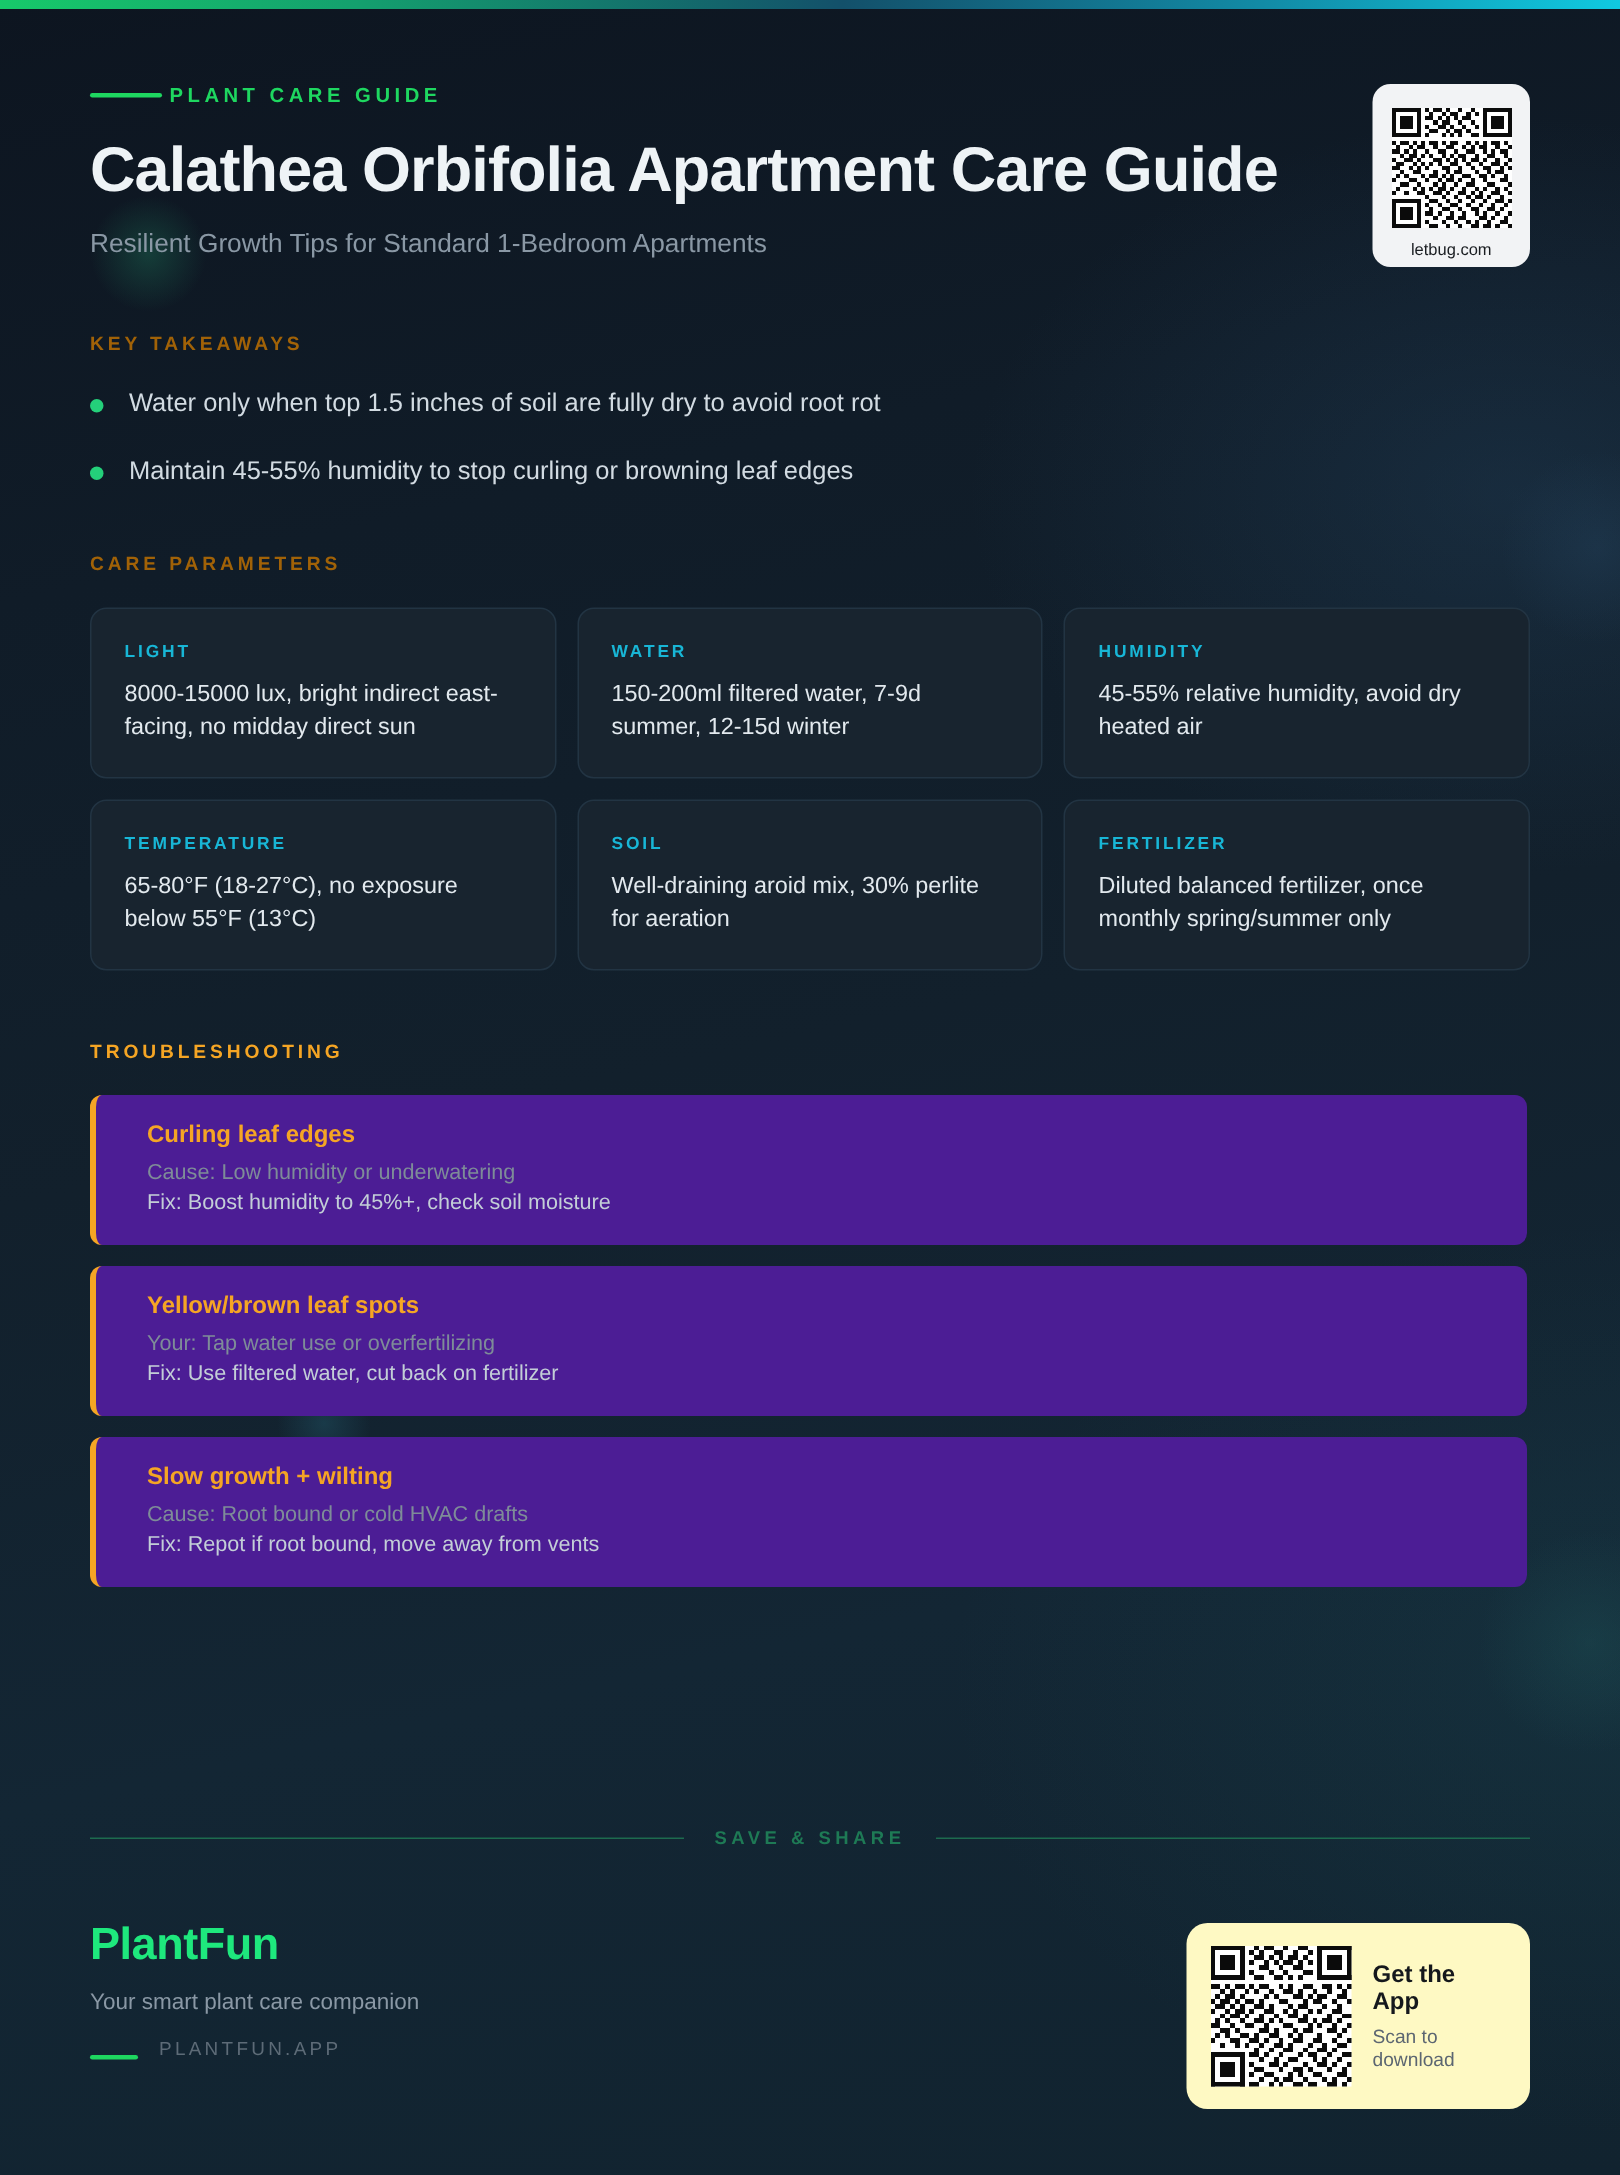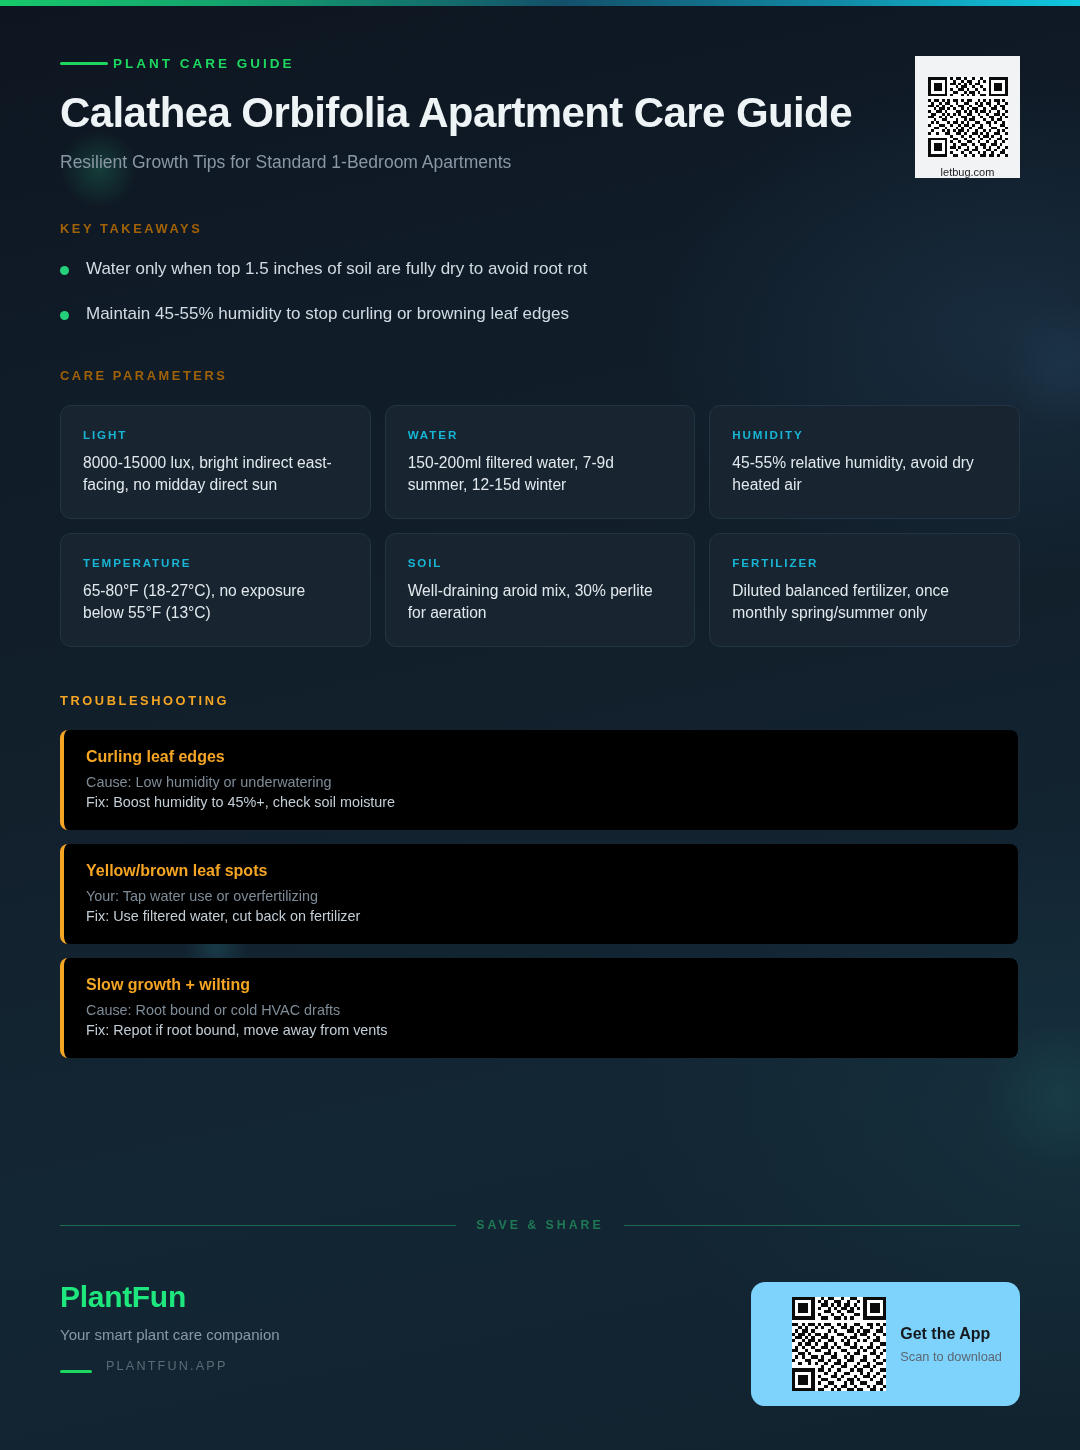--- a/index.html
+++ b/index.html
@@ -39,22 +39,22 @@
     font-size:13.5px; font-weight:700; letter-spacing:3.0px; color:#1ed760;
   }
   h1.title {
     margin-top:18px;
     font-size:42px; font-weight:700; letter-spacing:-0.6px; color:#eef3f6; line-height:1.12;
   }
   .subtitle { margin-top:16px; font-size:17.5px; color:#8a98a5; font-weight:400; }
 
   .hdr-qr {
     position:absolute; right:0; top:56px;
-    width:105px; height:122px; background:#f2f3f5; border-radius:0;
-    display:flex; flex-direction:column; align-items:center; justify-content:flex-end;
+    width:105px; height:122px; background:#f2f3f5; border-radius:12px;
+    display:flex; flex-direction:column; align-items:center; justify-content:center;
     padding:11px 0 0 0;
   }
   .hdr-qr .qrbox { width:80px; height:80px; }
   .hdr-qr .qrlabel { font-size:11px; color:#1a1d21; margin-top:9px; font-weight:400; }
 
   
   .sec-label {
     font-size:12.8px; font-weight:700; letter-spacing:2.6px; text-transform:uppercase;
   }
   .sec-cyan { color:#a16207; }
@@ -78,42 +78,42 @@
   }
   .pcard-label {
     font-size:11.6px; font-weight:700; letter-spacing:1.9px; color:#18b6d6; text-transform:uppercase;
   }
   .pcard-value { margin-top:11px; font-size:15.6px; color:#e2e9ee; line-height:1.42; }
 
   
   .trouble { margin-top:46px; }
   .t-list { margin-top:22px; }
   .tcard {
-    background:#000000; border-left:4px solid #f5a524; border-radius:8px;
-    padding:18px 22px 20px 22px; margin-bottom:14px; width:958px;
+    background:#4c1d95; border-left:4px solid #f5a524; border-radius:8px;
+    padding:18px 22px 20px 34px; margin-bottom:14px; width:958px;
   }
   .t-title { font-size:16px; font-weight:700; color:#f5a524; }
   .t-cause { margin-top:8px; font-size:14.4px; color:#7e8c98; }
   .t-fix { margin-top:4px; font-size:14.4px; color:#c3ced7; }
 
   
   .divider { margin-top:160px; display:flex; align-items:center; gap:20px; }
   .div-line { flex:1; height:1px; background:#1d6b4e; }
   .div-text { font-size:12.3px; letter-spacing:3.0px; font-weight:700; color:#1e7a55; }
 
   
   .footer { margin-top:48px; display:flex; align-items:flex-start; justify-content:space-between; }
   .brand { font-size:30px; font-weight:700; color:#1ee87d; letter-spacing:-0.3px; }
   .brand-tag { margin-top:12px; font-size:15px; color:#8a98a5; }
   .brand-url-row { margin-top:16px; display:flex; align-items:flex-end; gap:14px; }
   .brand-url-line { width:32px; height:3px; background:#1ed760; border-radius:2px; }
   .brand-url { font-size:12.6px; letter-spacing:2.2px; color:#5d6b77; font-weight:400; }
 
   .app-card {
-    width:269px; height:124px; background:#7dd3fc; border-radius:14px;
+    width:229px; height:124px; background:#fef9c3; border-radius:14px;
     display:flex; align-items:center; gap:14px; padding:0 18px 0 16px;
     margin-top:2px;
     justify-content:flex-end;
   }
   .app-card .qrbox { width:94px; height:94px; flex:0 0 auto; }
   .app-txt { display:flex; flex-direction:column; }
   .app-title { font-size:16px; font-weight:700; color:#15181c; }
   .app-sub { margin-top:6px; font-size:12.8px; color:#5c6671; }
 </style>
 </head>

